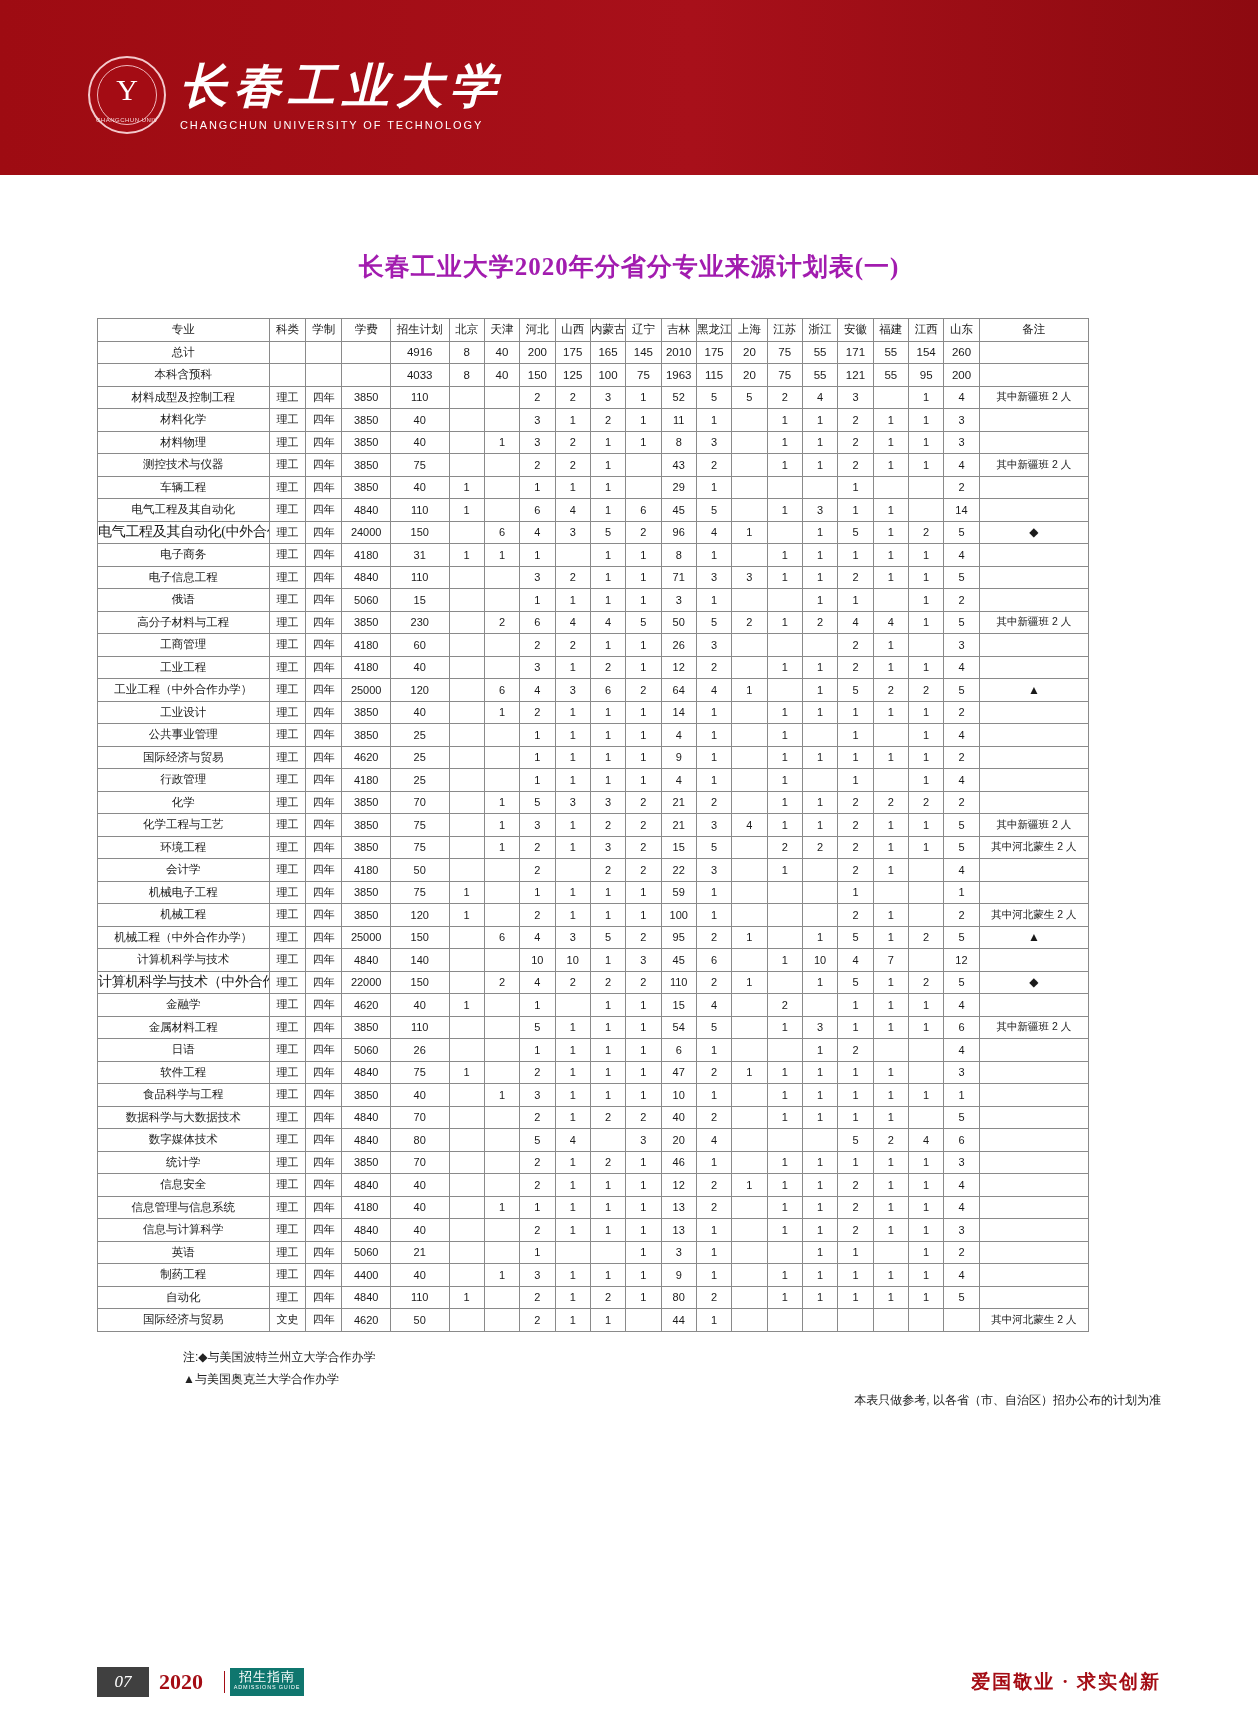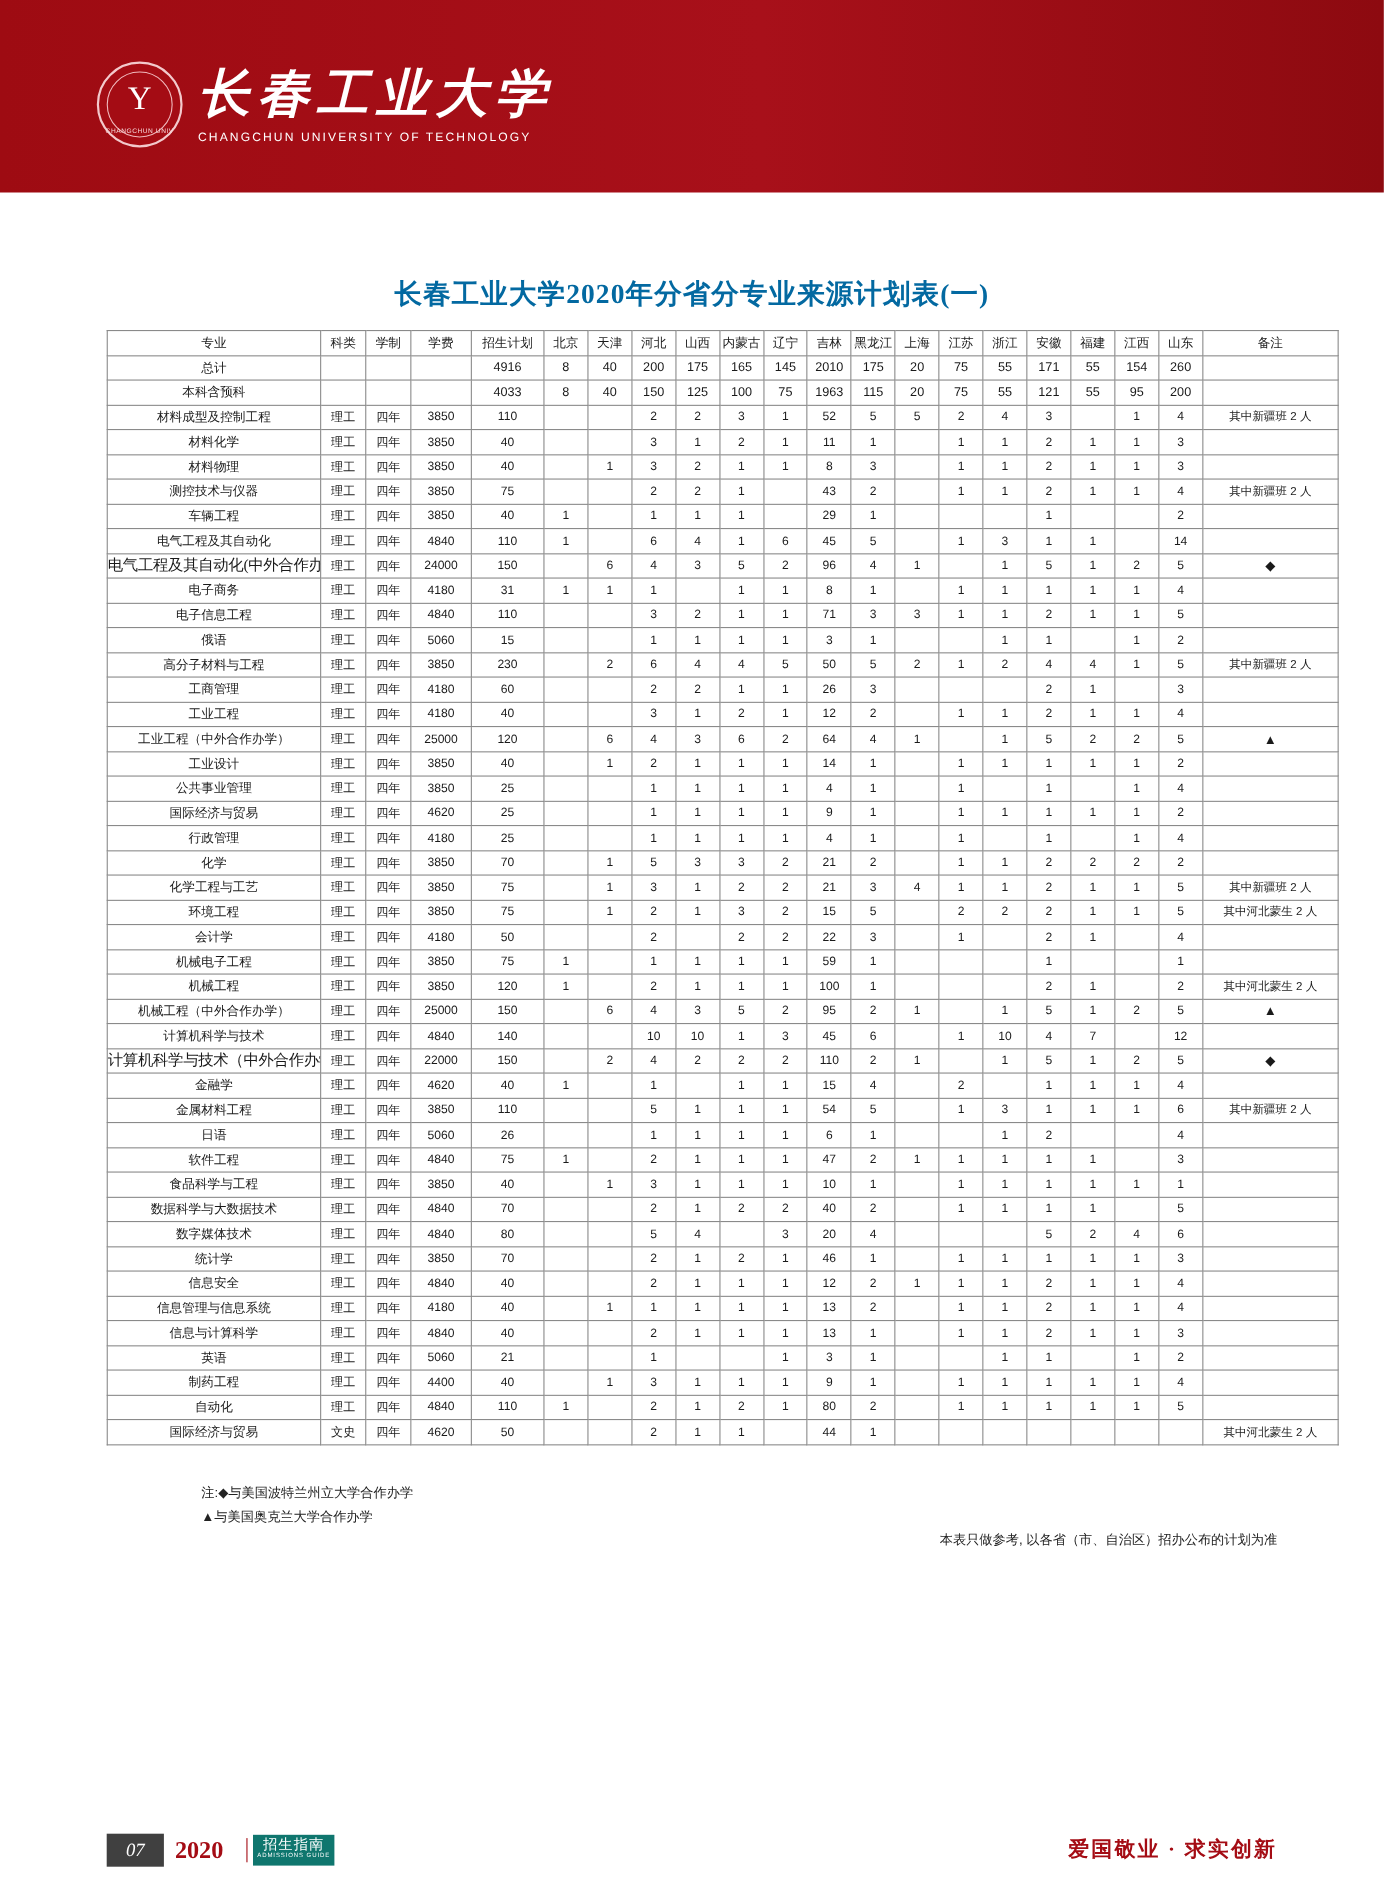--- a/index.html
+++ b/index.html
@@ -42,27 +42,27 @@
     font-style:italic;
   }
   .logo-en{
     font-size:11px;color:#ffffff;letter-spacing:1.9px;margin-top:7px;
     white-space:nowrap;
   }
   
   .doc-title{
     position:absolute;left:0;right:0;top:250px;text-align:center;
     font-family:"Liberation Serif",serif;font-size:25px;font-weight:700;
-    color:#0369a1;letter-spacing:1px;
+    color:#a21caf;letter-spacing:1px;
   }
   
   .table-wrap{position:absolute;left:97px;top:300px;width:1064px;}
   table.plan{
-    border-collapse:collapse;width:1120px;table-layout:fixed;
-    font-size:11px;color:#1a1a1a;
+    border-collapse:collapse;width:992px;table-layout:fixed;
+    font-size:11px;color:#1a1a1a;margin-top:18px;
   }
   table.plan td,table.plan th{
     border:1px solid #8a8a8a;height:21.5px;text-align:center;
     vertical-align:middle;padding:0;font-weight:400;overflow:hidden;
     white-space:nowrap;
   }
   table.plan th{font-size:11.5px;}
   td.major{font-size:11.5px;}
   td.major.small{font-size:14px;letter-spacing:-0.3px;font-family:Liberation Serif, serif;}
   td.note{font-size:10.5px;}

